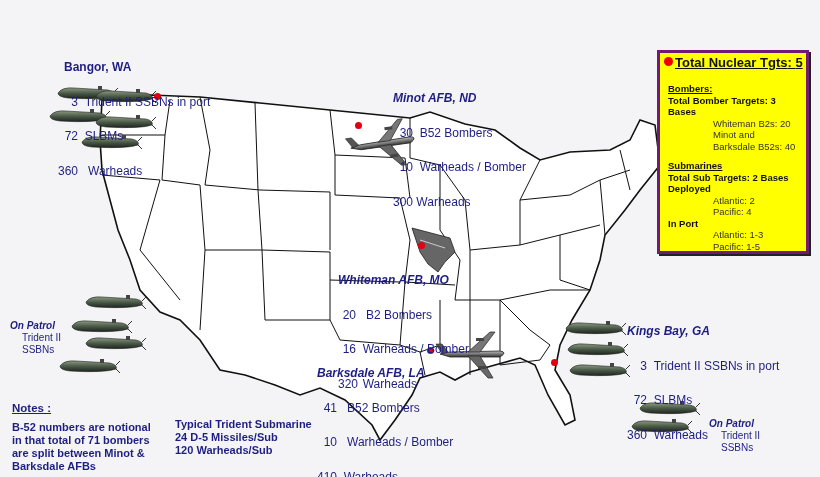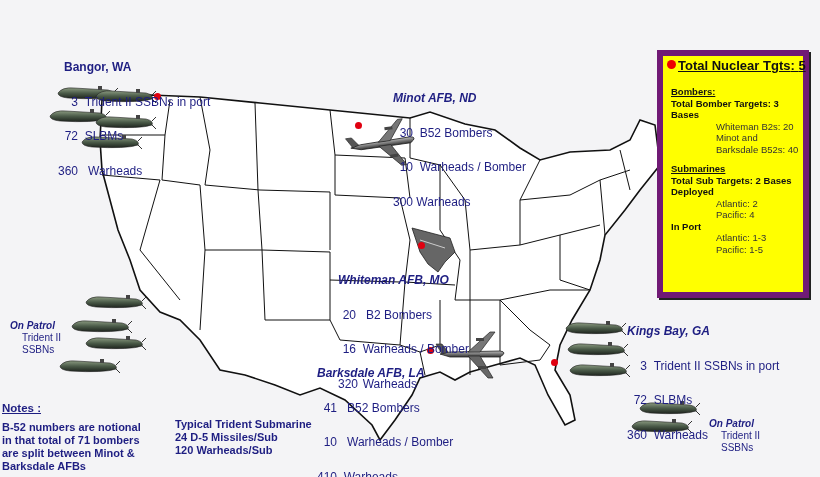--- a/index.html
+++ b/index.html
@@ -3,30 +3,30 @@
 <meta charset="utf-8">
 <style>
   html, body { margin:0; padding:0; }
   body { width:820px; height:477px; background:#f4f4f6; position:relative; overflow:hidden;
          font-family:"Liberation Sans", sans-serif; color:#1a1a7a; }
   #map { position:absolute; left:0; top:0; width:820px; height:477px; }
   .lbl { position:absolute; font-size:12px; line-height:11.5px; color:#1e1e82; white-space:pre; }
   .lbl .title { font-weight:bold; font-style:italic; }
   .row { display:block; }
   .num { display:inline-block; text-align:right; }
-  .legend { position:absolute; left:657px; top:50px; width:152px; height:248px;
-            background:#ffff00; border:6px solid #701a75; box-shadow:2px 2px 0 #222;
+  .legend { position:absolute; left:657px; top:50px; width:152px; height:204px;
+            background:#ffff00; border:3px solid #701a75; box-shadow:2px 2px 0 #222;
             font-size:9.5px; line-height:11.5px; color:#222; padding:0; box-sizing:border-box; }
   .legend .hdr { position:absolute; left:4px; top:4px; font-size:13px; font-weight:bold; text-decoration:underline; color:#111; white-space:nowrap; }
   .legend .dot { display:inline-block; width:9px; height:9px; border-radius:50%; background:#e00; margin-right:2px; vertical-align:1px; }
   .legend .sec { position:absolute; left:8px; }
   .legend .b { font-weight:bold; color:#111; }
   .legend .u { font-weight:bold; text-decoration:underline; color:#111; }
   .legend .n { color:#333;margin-left:45px; }
-  .notes { position:absolute; left:2px; top:402px; font-size:11px; line-height:13px; font-weight:bold; color:#1e1e82; }
+  .notes { position:absolute; left:12px; top:402px; font-size:11px; line-height:13px; font-weight:bold; color:#1e1e82; }
   .notes .nh { text-decoration:underline; font-size:11.5px; margin-bottom:6px; display:block; }
   .trident { position:absolute; left:175px; top:418px; font-size:11px; line-height:13px; font-weight:bold; color:#1e1e82; }
   .patrol { position:absolute; font-size:10px; line-height:12px; color:#1e1e82; }
   .patrol .t { font-weight:bold; font-style:italic; display:block; }
   .patrol .s { display:block; padding-left:12px; }
   .marker { position:absolute; width:7px; height:7px; border-radius:50%; background:#e00010; }
 </style>
 </head>
 <body>
 

